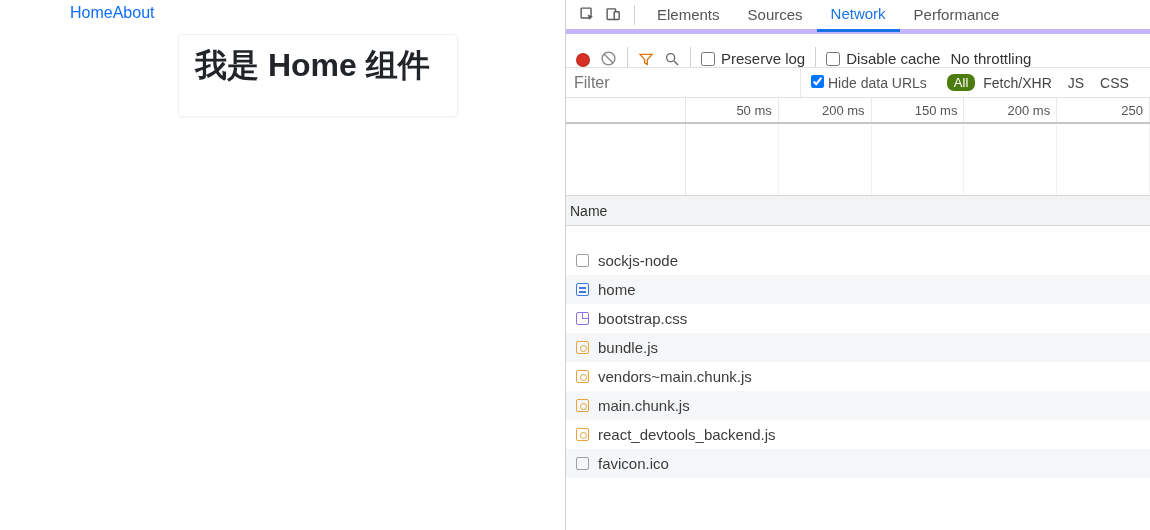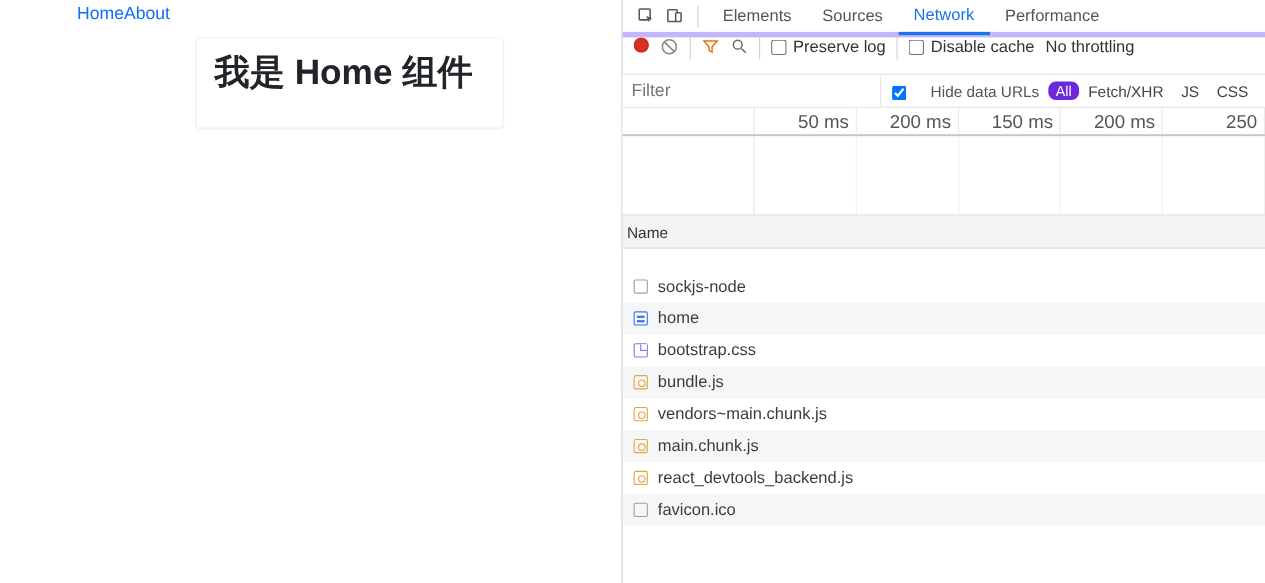--- a/index.html
+++ b/index.html
@@ -88,21 +88,21 @@
   .dt-tab.active {
     color: #1a73e8;
     border-bottom: 3px solid #1a73e8;
     height: 34px;
     line-height: 31px;
   }
 
   
   .dt-toolbar {
     display: flex;
-    align-items: flex-start;
+    align-items: flex-end;
     height: 34px;
     border-bottom: 1px solid #e0e0e0;
     padding-left: 10px;
     gap: 10px;
     font-size: 15px;
     color: #333;
   }
   .dt-toolbar .record {
     width: 14px; height: 14px; border-radius: 50%;
     background: #d93025;
@@ -127,42 +127,42 @@
   .dt-filter .filter-input {
     border: none;
     outline: none;
     width: 235px;
     height: 28px;
     padding: 0 8px;
     font-size: 16px;
     color: #777;
     border-right: 1px solid #e6e6e6;
   }
-  .dt-filter label { display: flex; align-items: flex-end; gap: 22px; margin-left: 10px; }
+  .dt-filter label { display: flex; align-items: flex-start; gap: 4px; margin-left: 10px; }
   .pill {
-    background: #6d28d9;
+    background: #4d7c0f;
     color: #fff;
     border-radius: 7px;
     padding: 1px 7px;
     font-size: 13px;
-    margin-left: 8px;
+    margin-left: 20px;
   }
   .type-btn {
     padding: 0 8px;
     color: #444;
     cursor: pointer;
   }
 
   
   .timeline-head {
     display: flex;
     height: 26px;
     border-bottom: 2px solid #c6c6c6;
     background: #fff;
-    font-size: 17px;
+    font-size: 13px;
     color: #555;
   }
   .timeline-head .first { width: 120px; border-right: 1px solid #e6e6e6; }
   .timeline-head .cell {
     flex: 1;
     border-right: 1px solid #eaeaea;
     text-align: right;
     padding-right: 6px;
     line-height: 26px;
   }

